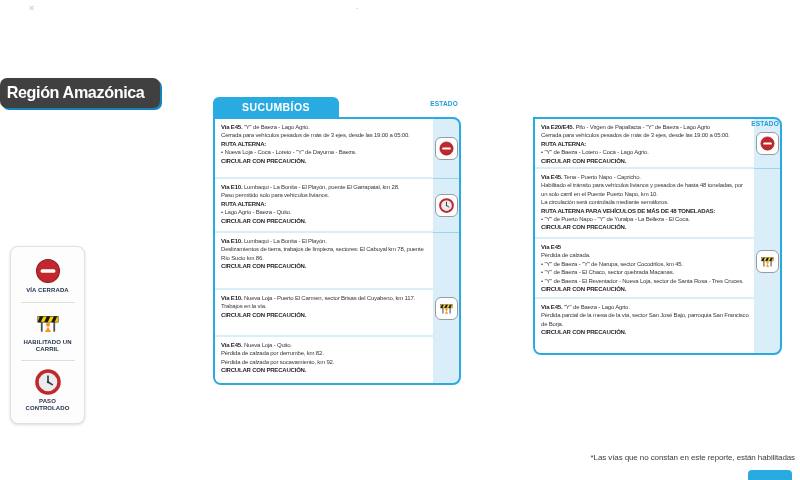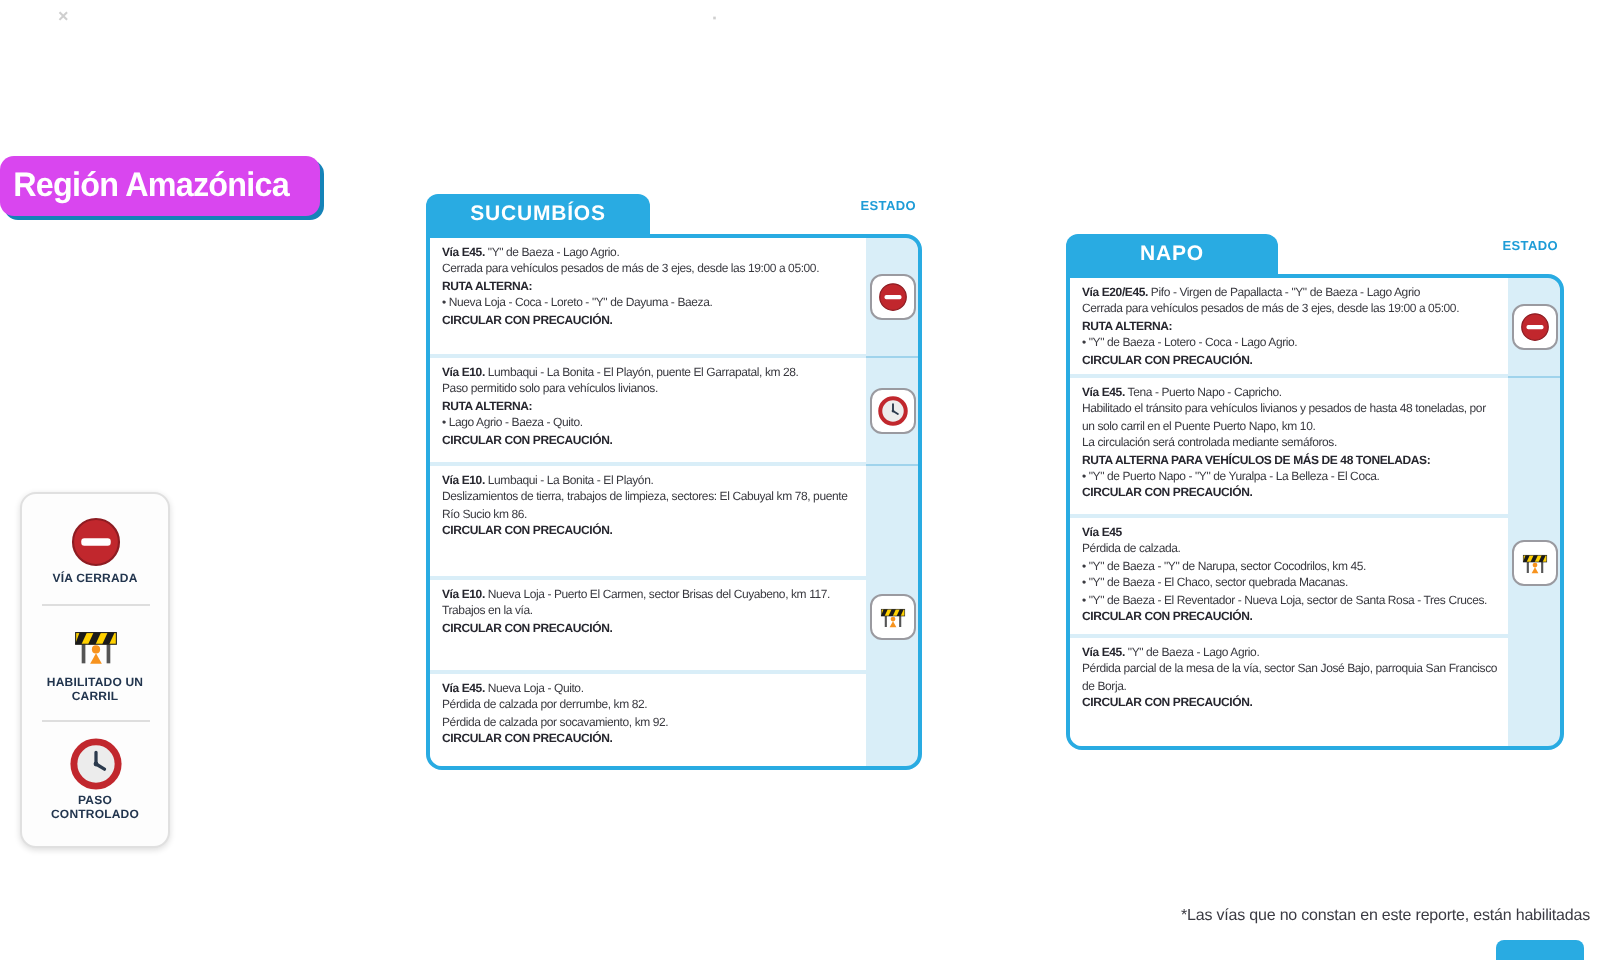--- a/index.html
+++ b/index.html
@@ -3,21 +3,21 @@
 <meta charset="utf-8">
 <style>
   html,body{margin:0;padding:0;}
   body{
     width:800px;height:480px;position:relative;overflow:hidden;
     background:#ffffff;font-family:"Liberation Sans",sans-serif;
   }
   
   .banner{
     position:absolute;left:0;top:78px;width:160px;height:30px;
-    background:#d946ef;border-radius:7px;box-shadow:2px 2px 0 #1583B8;
+    background:#404040;border-radius:7px;box-shadow:2px 2px 0 #1583B8;
     display:flex;align-items:center;
   }
   .banner .banner-text{
     color:#fff;font-weight:bold;font-size:17px;padding-left:7px;
     letter-spacing:-0.4px;transform:scaleX(.95);transform-origin:left center;white-space:nowrap;
   }
   
   .mark{position:absolute;color:#cfcfcf;font-size:9px;font-weight:bold;}
   
   .panel{position:absolute;}
@@ -123,21 +123,21 @@
     <circle cx="12" cy="12" r="10.2" fill="#ececec" stroke="#C1272D" stroke-width="3.2"></circle>
     <circle cx="12" cy="12" r="1.1" fill="#2b3a4d"></circle>
     <path d="M12 12 L12 6.6 M12 12 L15.9 14.4" stroke="#2b3a4d" stroke-width="1.5" stroke-linecap="round" fill="none"></path>
         </svg>
       </span>
     <span class="leg-label">PASO CONTROLADO</span>
   </div>
 </div>
 
 <div class="panel" style="left:213px;top:97px;width:248px;">
-  <div class="tab" style="width:112px;">
+  <div class="tab" style="width:126px;">
     <span>SUCUMBÍOS</span>
   </div>
   <span class="estado-label">ESTADO</span>
   <div class="pbody" style="height:268px;">
     <div class="rows">
         <div class="row" style="height: 60px;">
           <div class="line"><span class="b">Vía E45.</span><span> "Y" de Baeza - Lago Agrio.</span></div>
           <div class="line"><span>Cerrada para vehículos pesados de más de 3 ejes, desde las 19:00 a 05:00.</span></div>
           <div class="line"><span class="b">RUTA ALTERNA:</span></div>
           <div class="line bullet"><span>Nueva Loja - Coca - Loreto - "Y" de Dayuma - Baeza.</span></div>
@@ -197,23 +197,20 @@
     <circle cx="12" cy="13.6" r="1.9" fill="#F7931E"></circle>
     <path d="M9.3 20.2 L12 15.4 L14.7 20.2 Z" fill="#F7931E"></path>
             </svg>
           </div>
         </div>
       </div>
   </div>
 </div>
 
 <div class="panel" style="left:533px;top:117px;width:249px;">
-  <div class="tab" style="width:106px;">
-    <span>NAPO</span>
-  </div>
   <span class="estado-label">ESTADO</span>
   <div class="pbody" style="height:238px;">
     <div class="rows">
         <div class="row" style="height: 50px;">
           <div class="line"><span class="b">Vía E20/E45.</span><span> Pifo - Virgen de Papallacta - "Y" de Baeza - Lago Agrio</span></div>
           <div class="line"><span>Cerrada para vehículos pesados de más de 3 ejes, desde las 19:00 a 05:00.</span></div>
           <div class="line"><span class="b">RUTA ALTERNA:</span></div>
           <div class="line bullet"><span>"Y" de Baeza - Lotero - Coca - Lago Agrio.</span></div>
           <div class="line"><span class="b">CIRCULAR CON PRECAUCIÓN.</span></div>
         </div>

